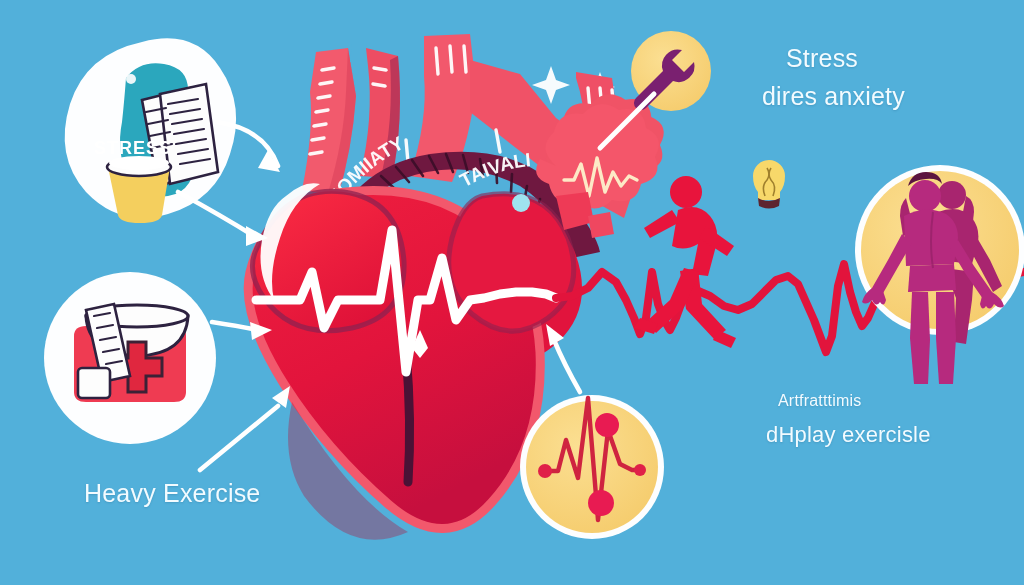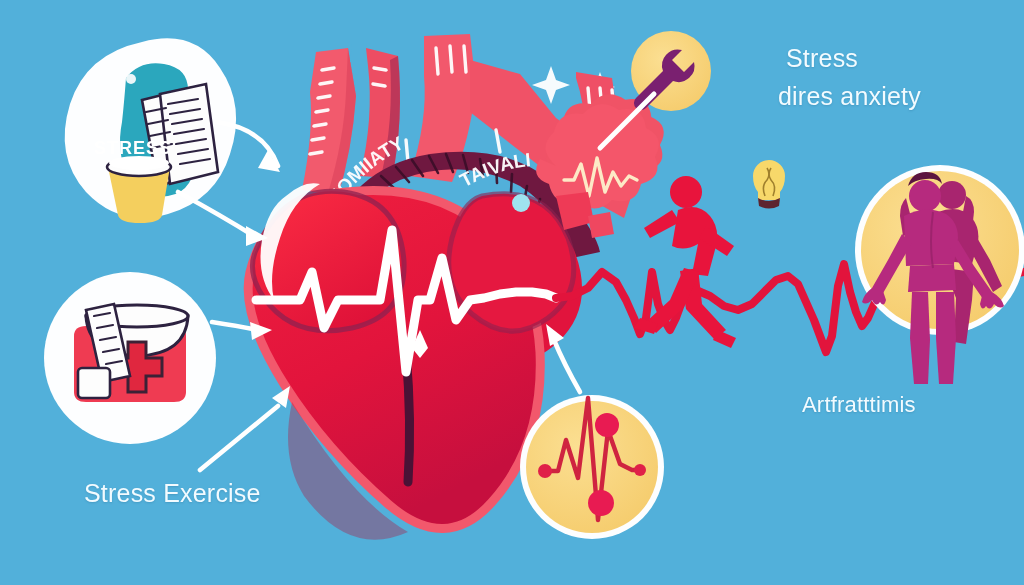--- a/index.html
+++ b/index.html
@@ -17,22 +17,22 @@
   .lbl {
     position: absolute;
     color: #f2fbff;
     font-family: "Liberation Sans", sans-serif;
     font-weight: 400;
     white-space: nowrap;
     letter-spacing: 0.2px;
     text-shadow: 0 1px 2px rgba(30,90,130,.25);
   }
   #lbl-stress-top   { left: 786px; top: 44px;  font-size: 25px; }
-  #lbl-stress-sub   { left: 762px; top: 82px;  font-size: 25px; margin-left: 16px; }
-  #lbl-arr-top      { left: 778px; top: 392px; font-size: 22px; margin-left: 24px; }
+  #lbl-stress-sub   { left: 762px; top: 82px;  font-size: 25px; }
+  #lbl-arr-top      { left: 778px; top: 392px; font-size: 16px; }
   #lbl-arr-sub      { left: 766px; top: 422px; font-size: 22px; }
   #lbl-hyper        { left: 722px; top: 477px; font-size: 22px; }
   #lbl-heavy        { left: 84px;  top: 479px; font-size: 25px; }
   .icon-text {
     position: absolute;
     font-family: "Liberation Sans", sans-serif;
     font-weight: 700;
   }
   #stress-word { left: 94px; top: 138px; font-size: 18px; color: #ffffff; letter-spacing: 1px; }
 </style>
@@ -314,15 +314,16 @@
       <path d="M 580 392 q -16 -28 -26 -52"></path>
       <path d="M 550 346 l -4 -22 l 18 14" fill="#ffffff" stroke="none"></path>
     </g>
   </svg>
 
   <div id="stress-word" class="icon-text">STRESS</div>
 
   <div id="lbl-stress-top" class="lbl">Stress</div>
   <div id="lbl-stress-sub" class="lbl">dires anxiety</div>
   <div id="lbl-arr-top" class="lbl">Artfratttimis</div>
-  <div id="lbl-heavy" class="lbl">Stress Exercise</div>
+  <div id="lbl-arr-sub" class="lbl">dHplay exercisle</div>
+  <div id="lbl-heavy" class="lbl">Heavy Exercise</div>
 
 </div>
 
 </body></html>

